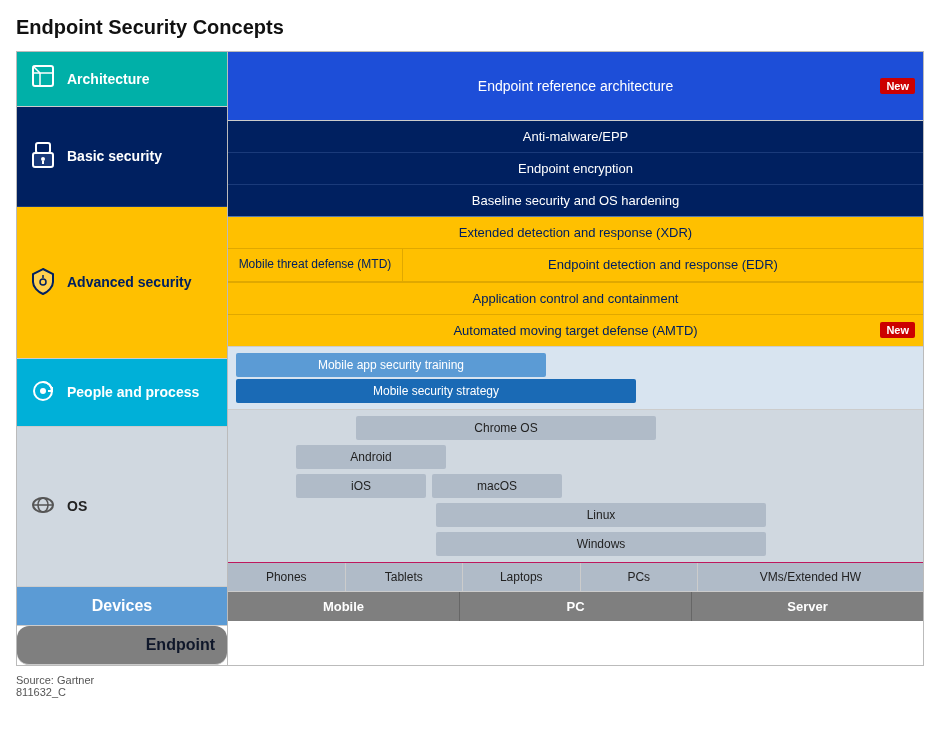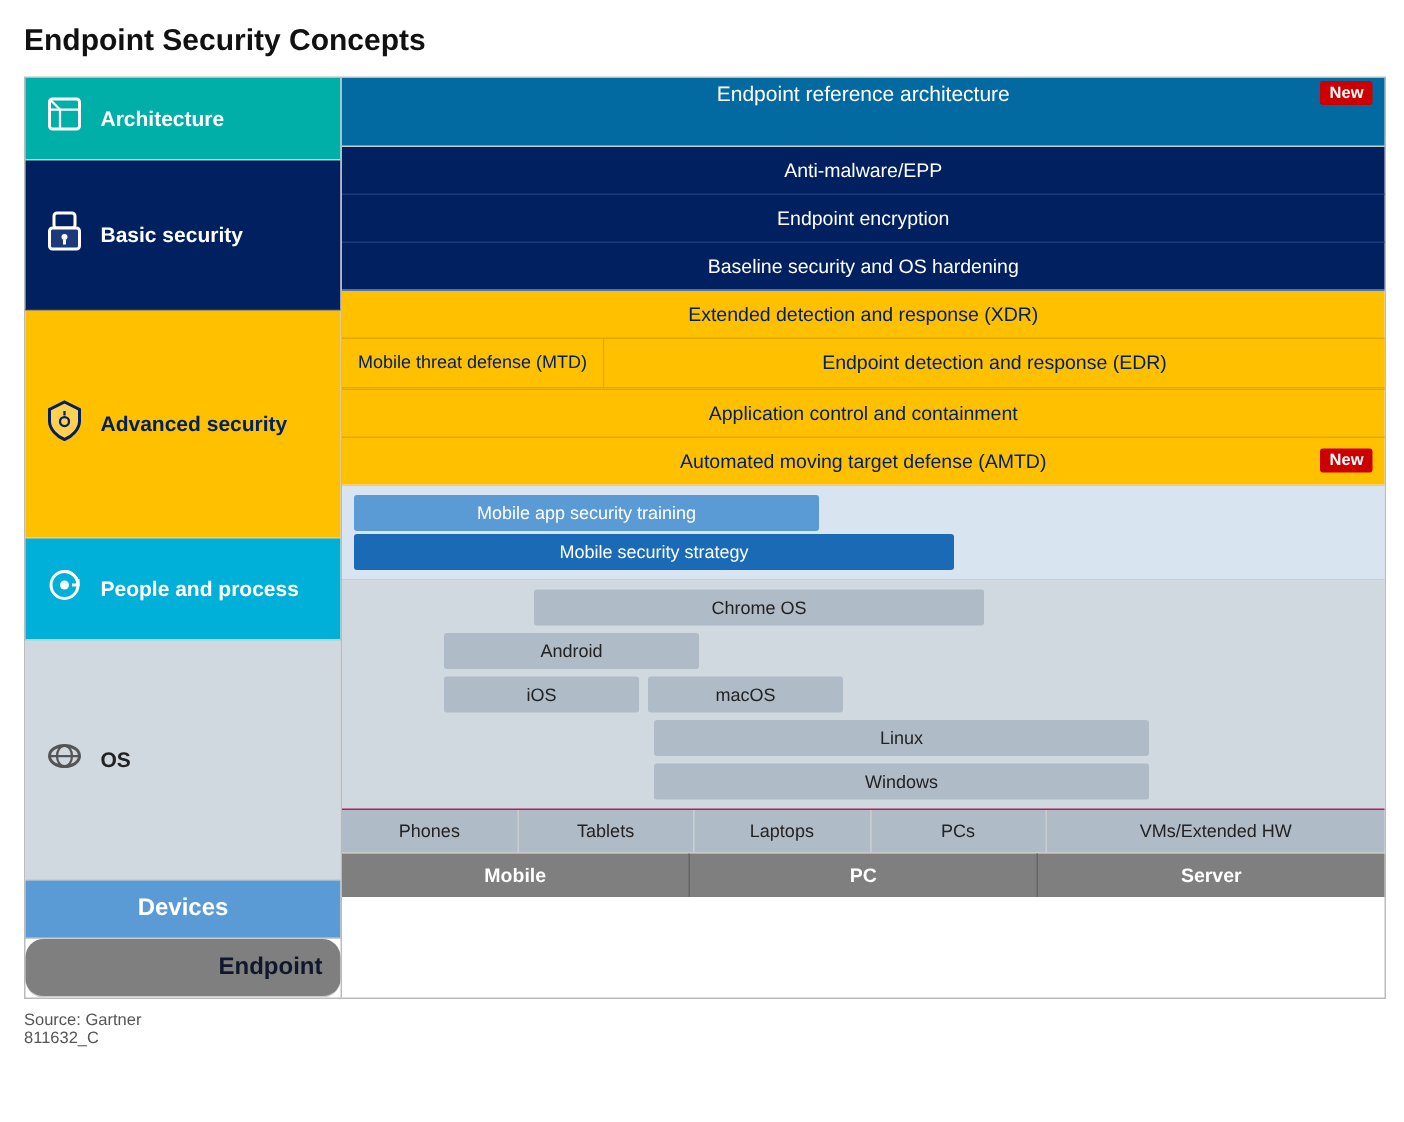--- a/index.html
+++ b/index.html
@@ -134,21 +134,21 @@
     </div>
 
     <div class="left-cell endpoint">
       <span>Endpoint</span>
     </div>
 
   </div>
 
   <div style="flex:1; display:flex; flex-direction:column; border-left:1px solid #bbb;">
 
-    <div style="background:#0369a1; display:flex; align-items:flex-start; justify-content:center; padding:2px 12px; border-bottom:1px solid #ccc; position:relative; min-height:46px;">
+    <div style="background:#1d4ed8; display:flex; align-items:flex-start; justify-content:center; padding:26px 12px; border-bottom:1px solid #ccc; position:relative; min-height:46px;">
       <span style="color:#fff; font-size:14px;">Endpoint reference architecture</span>
       <span style="background:#cc0000; color:#fff; font-size:11px; font-weight:bold; padding:2px 6px; border-radius:2px; position:absolute; right:8px;">New</span>
     </div>
 
     <div style="display:flex; flex-direction:column; border-bottom:1px solid #5577aa;">
       <div style="background:#002060; color:#fff; text-align:center; padding:8px 12px; font-size:13px; border-bottom:1px solid #1a3a7a;">
         <span>Anti-malware/EPP</span>
       </div>
       <div style="background:#002060; color:#fff; text-align:center; padding:8px 12px; font-size:13px; border-bottom:1px solid #1a3a7a;">
         <span>Endpoint encryption</span>
@@ -192,21 +192,21 @@
       </div>
     </div>
 
     <div style="background:#d0d8e0; border-bottom:1px solid #be185d; padding:6px 8px; display:flex; flex-direction:column; gap:5px;">
 
       <div style="display:flex;">
         <div style="background:#b0bbc8; color:#222; font-size:12px; padding:5px 10px; text-align:center; border-radius:2px; margin-left:120px; width:300px;">Chrome OS</div>
       </div>
 
       <div style="display:flex;">
-        <div style="background:#b0bbc8; color:#222; font-size:12px; padding:5px 10px; text-align:center; border-radius:2px; margin-left:60px; width:170px;">Android</div>
+        <div style="background:#b0bbc8; color:#222; font-size:12px; padding:5px 10px; text-align:center; border-radius:2px; margin-left:60px; width:150px;">Android</div>
       </div>
 
       <div style="display:flex; gap:6px;">
         <div style="background:#b0bbc8; color:#222; font-size:12px; padding:5px 10px; text-align:center; border-radius:2px; margin-left:60px; width:130px;">iOS</div>
         <div style="background:#b0bbc8; color:#222; font-size:12px; padding:5px 10px; text-align:center; border-radius:2px; width:130px;">macOS</div>
       </div>
 
       <div style="display:flex;">
         <div style="background:#b0bbc8; color:#222; font-size:12px; padding:5px 10px; text-align:center; border-radius:2px; margin-left:200px; width:330px;">Linux</div>
       </div>

